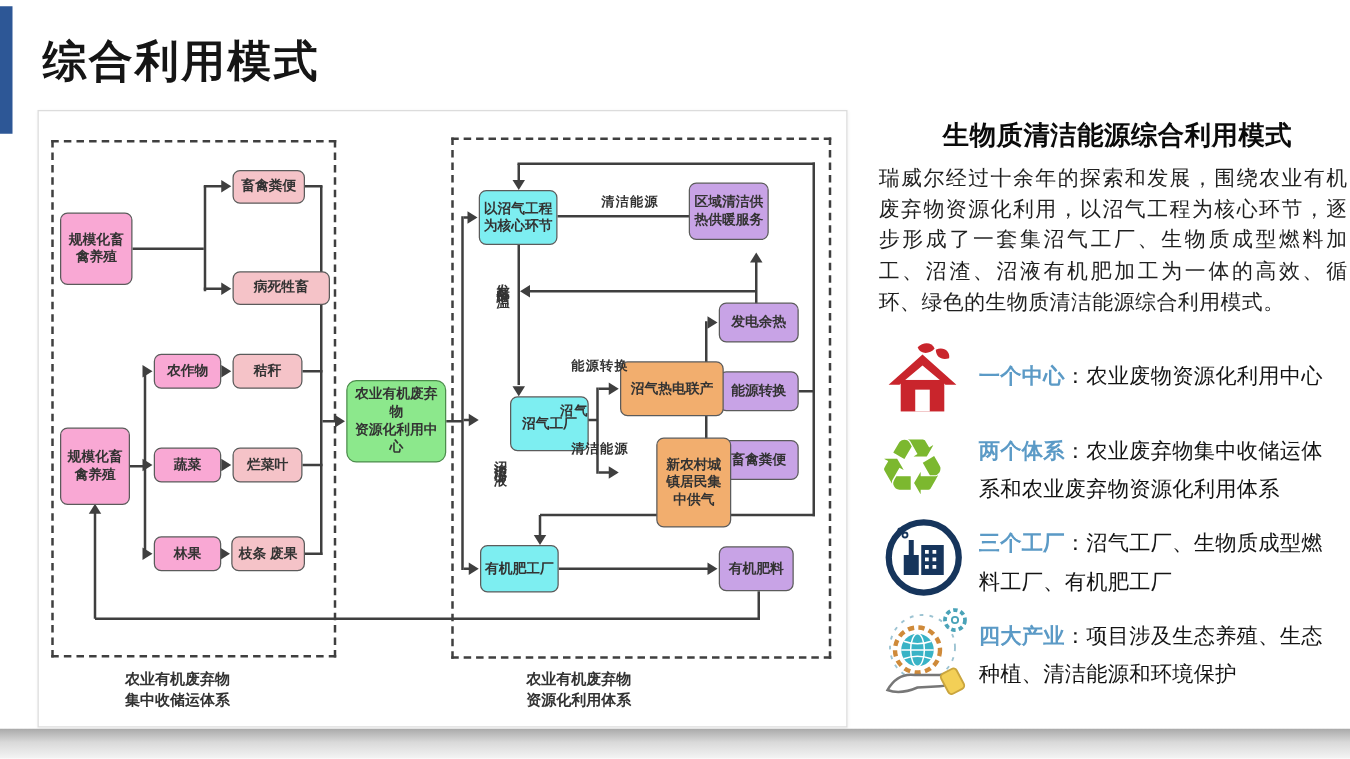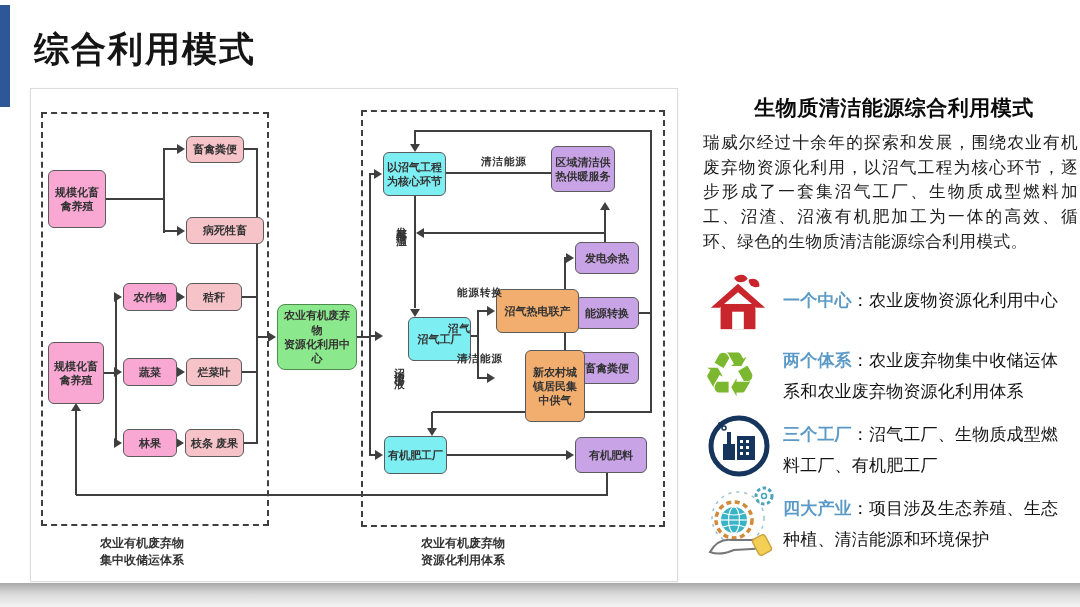--- a/index.html
+++ b/index.html
@@ -140,21 +140,21 @@
 资源化利用中心</div>
 <div class="node cyan" style="left:383px;top:152px;width:63px;height:44px">以沼气工程为核心环节</div>
 <div class="node purple" style="left:551px;top:146px;width:64px;height:46px">区域清洁供热供暖服务</div>
 <div class="node purple" style="left:575px;top:242px;width:64px;height:32px">发电余热</div>
 <div class="node purple" style="left:575px;top:297px;width:64px;height:32px">能源转换</div>
 <div class="node purple" style="left:575px;top:352px;width:64px;height:32px">畜禽粪便</div>
 <div class="node cyan" style="left:408px;top:317px;width:63px;height:44px">沼气工厂</div>
 <div class="node orange" style="left:496px;top:289px;width:83px;height:44px;padding:4px">沼气热电联产</div>
 <div class="node orange" style="left:525px;top:350px;width:60px;height:72px;padding:4px">新农村城镇居民集中供气</div>
 <div class="node cyan" style="left:384px;top:436px;width:63px;height:38px">有机肥工厂</div>
-<div class="node purple" style="left:575px;top:437px;width:72px;height:36px">有机肥料</div>
+<div class="node purple" style="left:575px;top:437px;width:60px;height:36px">有机肥料</div>
 
 <div class="elabel" style="left:481px;top:155px">清洁能源</div>
 <div class="elabel vlabel" style="left:395px;top:219px;height:76px">发酵增温</div>
 <div class="elabel" style="left:448px;top:322px">沼气</div>
 <div class="elabel" style="left:457px;top:286px">能源转换</div>
 <div class="elabel" style="left:457px;top:352px">清洁能源</div>
 <div class="elabel vlabel" style="left:393px;top:360px;height:76px">沼渣沼液</div>
 
 <div class="caption" style="left:84px;top:535px">农业有机废弃物
 集中收储运体系</div>

